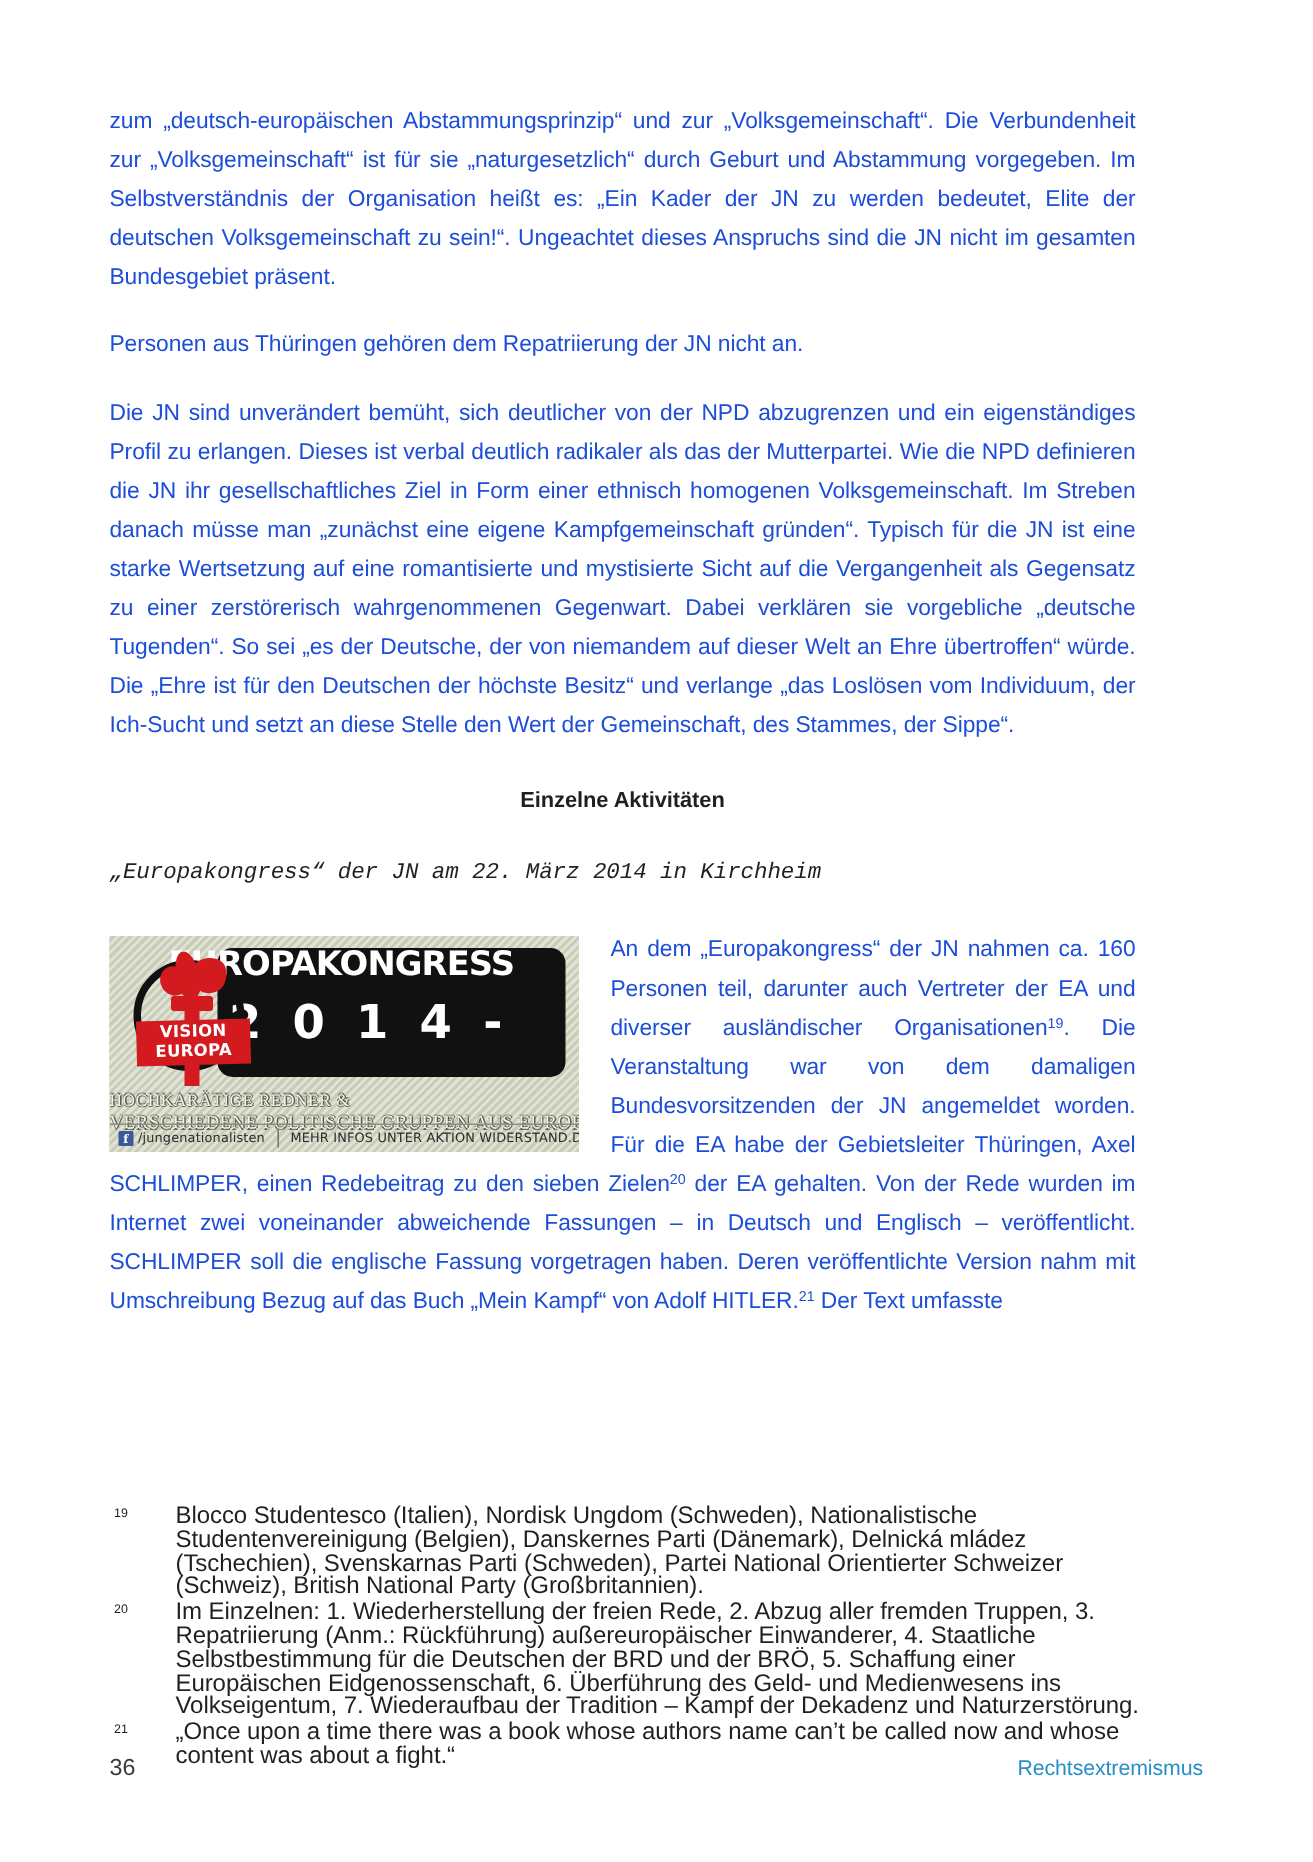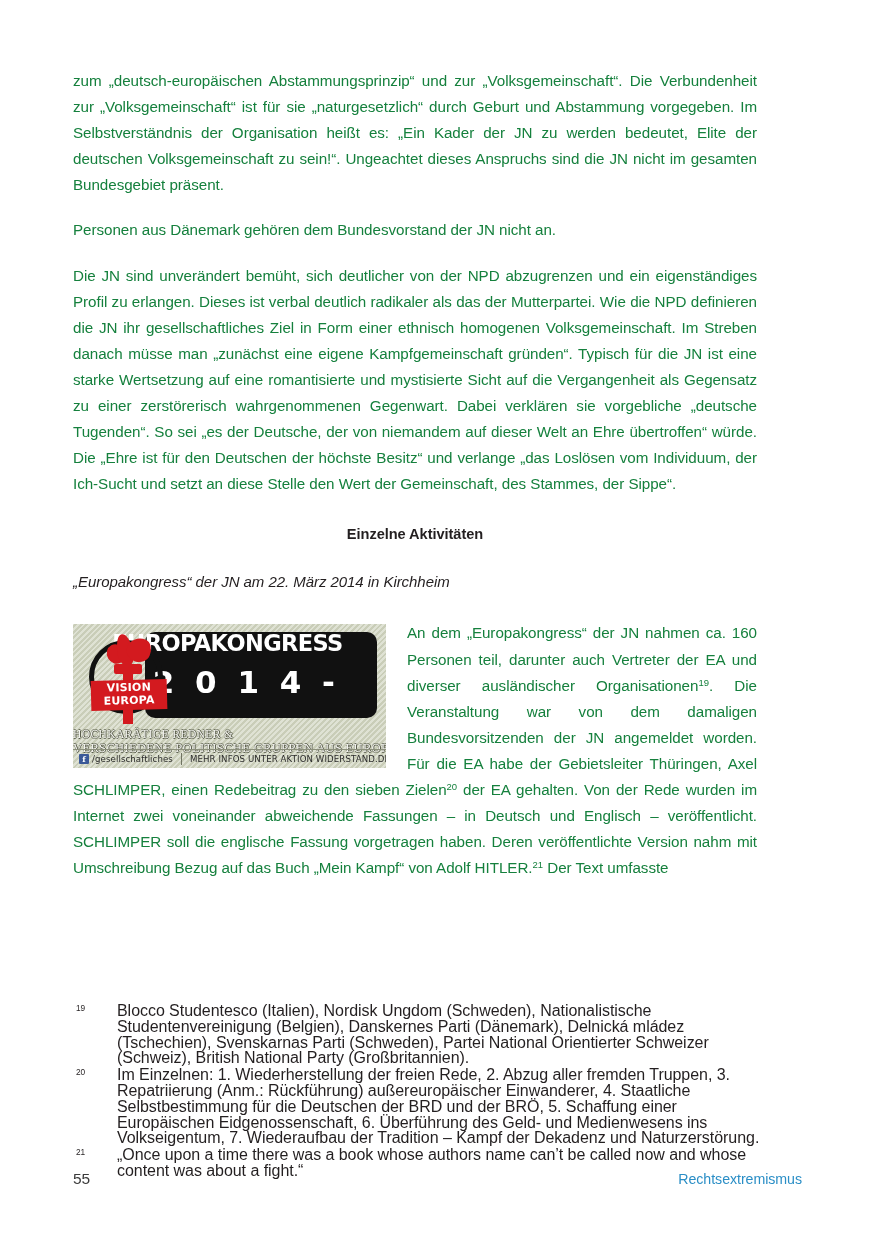--- a/index.html
+++ b/index.html
@@ -29,21 +29,21 @@
   }
 
   
   p.body-par {
     margin: 0 0 19px 0;
     font-size: 15.2px;
     line-height: 26.1px;
     text-align: justify;
     text-justify: inter-word;
     letter-spacing: -0.05px;
-    color: #15803d;
+    color: #1d4ed8;
   }
   p.body-par:last-child { margin-bottom: 17px; }
 
   .gap-small { height: 7px; }
 
   h2.section-heading {
     margin: 0;
     padding: 0;
     font-size: 14.6px;
     font-weight: bold;
@@ -55,20 +55,21 @@
 
   h3.sub-heading {
     margin: 0;
     padding: 0;
     font-size: 15px;
     font-style: italic;
     font-weight: normal;
     line-height: 22px;
     letter-spacing: -0.05px;
     color: #231f20;
+    font-family: Liberation Mono, monospace;
   }
 
   sup.fn-ref {
     font-size: 9.5px;
     line-height: 0;
     vertical-align: 0.52em;
     letter-spacing: 0;
   }
 
   
@@ -328,21 +329,21 @@
 </style>
 </head>
 <body>
 
 <div class="page">
 
   <div class="content">
 
     <p class="body-par">zum „deutsch-europäischen Abstammungsprinzip“ und zur „Volksgemeinschaft“. Die Verbundenheit zur „Volksgemeinschaft“ ist für sie „naturgesetzlich“ durch Geburt und Abstammung vorgegeben. Im Selbstverständnis der Organisation heißt es: „Ein Kader der JN zu werden bedeutet, Elite der deutschen Volksgemeinschaft zu sein!“. Ungeachtet dieses Anspruchs sind die JN nicht im gesamten Bundesgebiet präsent.</p>
 
-    <p class="body-par">Personen aus Dänemark gehören dem Bundesvorstand der JN nicht an.</p>
+    <p class="body-par">Personen aus Thüringen gehören dem Repatriierung der JN nicht an.</p>
 
     <p class="body-par">Die JN sind unverändert bemüht, sich deutlicher von der NPD abzugrenzen und ein eigenständiges Profil zu erlangen. Dieses ist verbal deutlich radikaler als das der Mutterpartei. Wie die NPD definieren die JN ihr gesellschaftliches Ziel in Form einer ethnisch homogenen Volksgemeinschaft. Im Streben danach müsse man „zunächst eine eigene Kampfgemeinschaft gründen“. Typisch für die JN ist eine starke Wertsetzung auf eine romantisierte und mystisierte Sicht auf die Vergangenheit als Gegensatz zu einer zerstörerisch wahrgenommenen Gegenwart. Dabei verklären sie vorgebliche „deutsche Tugenden“. So sei „es der Deutsche, der von niemandem auf dieser Welt an Ehre übertroffen“ würde. Die „Ehre ist für den Deutschen der höchste Besitz“ und verlange „das Loslösen vom Individuum, der Ich-Sucht und setzt an diese Stelle den Wert der Gemeinschaft, des Stammes, der Sippe“.</p>
 
     <div class="gap-small"></div>
 
     <h2 class="section-heading">Einzelne Aktivitäten</h2>
 
     <div style="height:26px"></div>
 
     <h3 class="sub-heading">„Europakongress“ der JN am 22. März 2014 in Kirchheim</h3>
@@ -370,21 +371,21 @@
             </div>
           </div>
 
           <div class="poster-sub">
             <div class="line1">HOCHKARÄTIGE REDNER &amp;</div>
             <div class="line2">VERSCHIEDENE POLITISCHE GRUPPEN AUS EUROPA</div>
           </div>
 
           <div class="poster-bar">
             <span class="fb">f</span>
-            <span class="handle">/gesellschaftliches</span>
+            <span class="handle">/jungenationalisten</span>
             <span class="sep"></span>
             <span class="infos">MEHR INFOS UNTER AKTION WIDERSTAND.DE</span>
           </div>
 
         </div>
       </div>
     </div>
 
     <p class="body-par"><span>An dem „Europakongress“ der JN nahmen ca. 160 Personen teil, darunter auch Vertreter der EA und diverser ausländischer Organisationen</span><sup class="fn-ref">19</sup><span>. Die Veranstaltung war von dem damaligen Bundesvorsitzenden der JN angemeldet worden. Für die EA habe der Gebietsleiter Thüringen, Axel SCHLIMPER, einen Redebeitrag zu den sieben Zielen</span><sup class="fn-ref">20</sup><span> der EA gehalten. Von der Rede wurden im Internet zwei voneinander abweichende Fassungen – in Deutsch und Englisch – veröffentlicht. SCHLIMPER soll die englische Fassung vorgetragen haben. Deren veröffentlichte Version nahm mit Umschreibung Bezug auf das Buch „Mein Kampf“ von Adolf HITLER.</span><sup class="fn-ref">21</sup><span> Der Text umfasste</span></p>
 
@@ -399,17 +400,17 @@
       <div class="fn-num"><span>20</span></div>
       <div class="fn-text">Im Einzelnen: 1. Wiederherstellung der freien Rede, 2. Abzug aller fremden Truppen, 3. Repatriierung (Anm.: Rückführung) außereuropäischer Einwanderer, 4. Staatliche Selbstbestimmung für die Deutschen der BRD und der BRÖ, 5. Schaffung einer Europäischen Eidgenossenschaft, 6. Überführung des Geld- und Medienwesens ins Volkseigentum, 7. Wiederaufbau der Tradition – Kampf der Dekadenz und Naturzerstörung.</div>
     </div>
     <div class="footnote">
       <div class="fn-num"><span>21</span></div>
       <div class="fn-text">„Once upon a time there was a book whose authors name can’t be called now and whose content was about a fight.“</div>
     </div>
   </div>
 
   <div class="page-footer">
-    <div class="page-number">55</div>
+    <div class="page-number">36</div>
     <div class="footer-section">Rechtsextremismus</div>
   </div>
 
 </div>
 
 </body></html>

